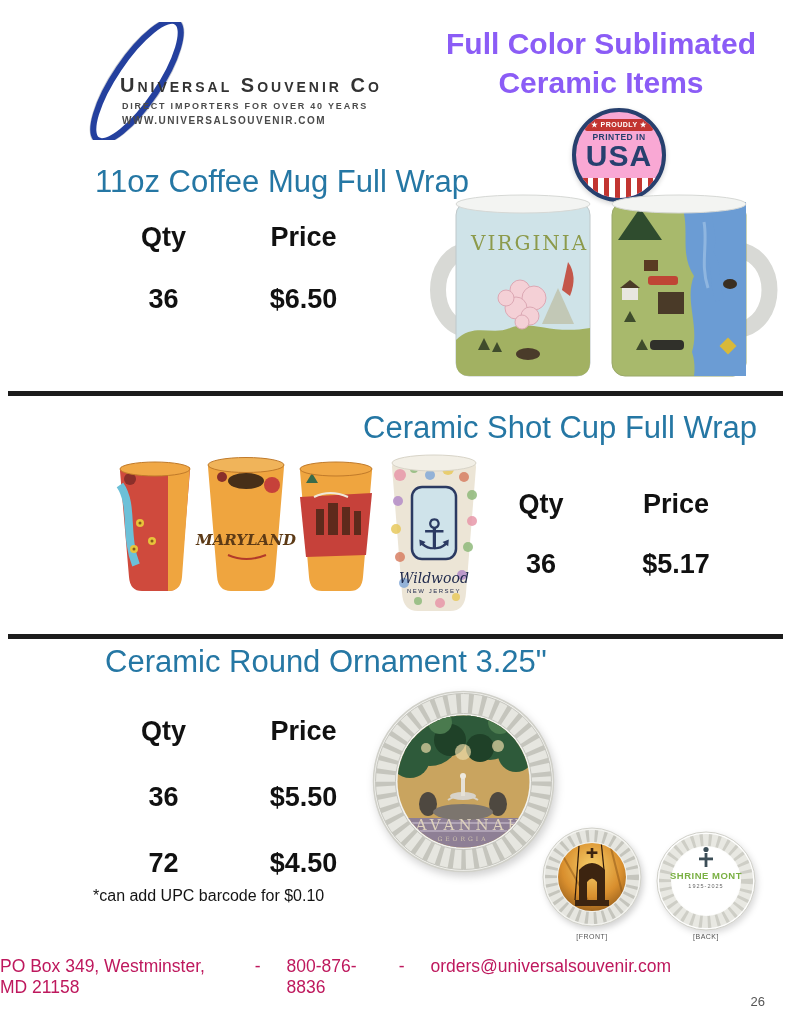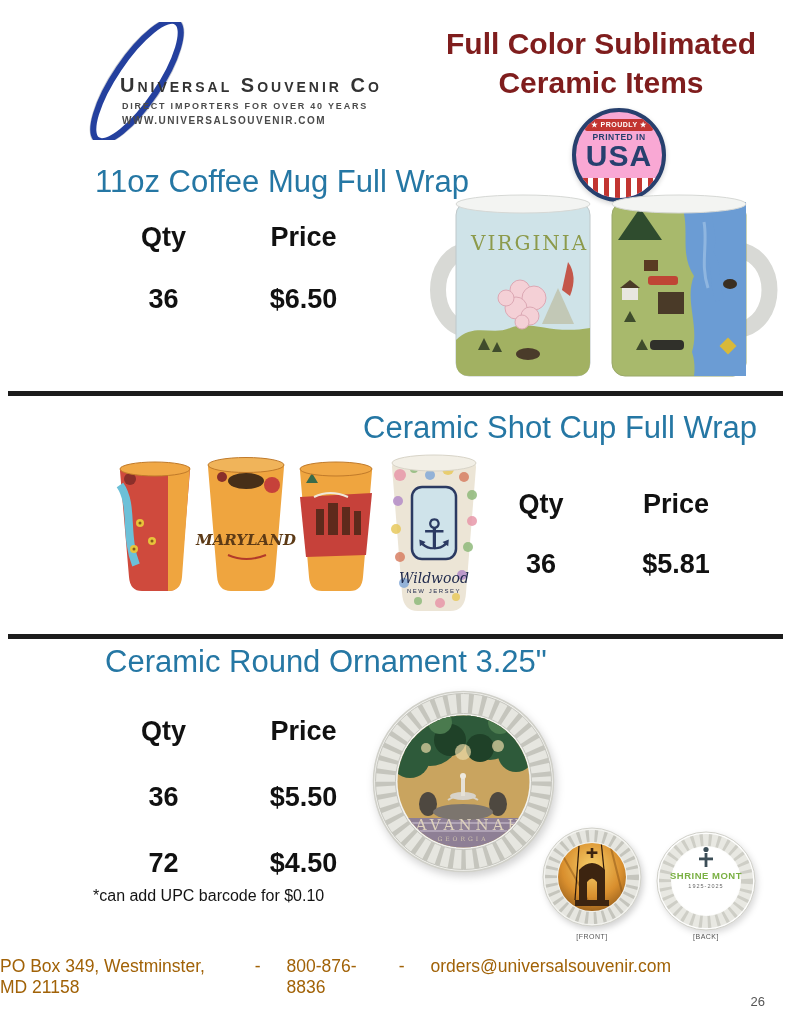--- a/index.html
+++ b/index.html
@@ -8,21 +8,21 @@
 
   
   .swoosh{position:absolute;left:62px;top:22px;}
   .logo-name{position:absolute;left:120px;top:74px;font-size:20px;font-weight:bold;
              font-variant:small-caps;letter-spacing:3px;color:#333;}
   .logo-tagline{position:absolute;left:122px;top:101px;font-size:9px;font-weight:bold;
                 letter-spacing:1.8px;color:#4a4a4a;}
   .logo-site{position:absolute;left:122px;top:115px;font-size:10px;font-weight:bold;
              letter-spacing:1.5px;color:#4a4a4a;}
   .main-title{position:absolute;left:412px;top:24px;width:378px;text-align:center;
-              font-size:30px;font-weight:bold;color:#7f1d1d;line-height:39px;}
+              font-size:30px;font-weight:bold;color:#8b5cf6;line-height:39px;}
 
   
   .badge{position:absolute;left:572px;top:108px;width:94px;height:94px;border-radius:50%;
          background:#f9a8d4;border:4px solid #27406e;overflow:hidden;text-align:center;
          box-shadow:0 2px 5px rgba(0,0,0,.18);box-sizing:border-box;}
   .badge-banner{display:inline-block;margin-top:7px;background:#c23531;color:#fff;
                 font-size:7px;font-weight:bold;padding:2px 6px;border-radius:2px;letter-spacing:.5px;}
   .badge-printed{font-size:8.5px;font-weight:bold;color:#27406e;margin-top:1px;letter-spacing:.5px;}
   .badge-usa{font-size:30px;font-weight:bold;color:#27406e;line-height:27px;letter-spacing:1px;}
   .badge-stripes{position:absolute;bottom:0;left:6px;right:6px;height:20px;
@@ -51,21 +51,21 @@
   .orn-front{position:absolute;left:541px;top:826px;filter:drop-shadow(2px 3px 3px rgba(0,0,0,.18));}
   .orn-back{position:absolute;left:655px;top:830px;filter:drop-shadow(2px 3px 3px rgba(0,0,0,.15));}
   .orn-label{position:absolute;width:102px;text-align:center;top:933px;font-size:7px;
              color:#555;letter-spacing:.5px;}
   .lf{left:541px;} .lb{left:655px;}
 
   .upc-note{position:absolute;left:93px;top:887px;font-size:16px;color:#141414;}
 
   
   .footer{position:absolute;left:0;top:956px;width:671px;display:flex;justify-content:center;
-          gap:26px;font-size:17.5px;color:#a16207;}
+          gap:26px;font-size:17.5px;color:#be185d;}
   .pagenum{position:absolute;right:26px;top:994px;font-size:13px;color:#555;}
 </style>
 </head>
 <body>
 
 <div class="page">
 
   <svg class="swoosh" width="150" height="118" viewBox="0 0 150 118">
     <ellipse cx="75" cy="59" rx="74" ry="25" fill="none" stroke="#9aa0ad" stroke-width="2" opacity=".55" transform="rotate(-56 75 59)"></ellipse>
     <ellipse cx="75" cy="59" rx="71" ry="22" fill="none" stroke="#24409e" stroke-width="6" transform="rotate(-56 75 59)"></ellipse>
@@ -212,21 +212,21 @@
       <text x="334" y="138" text-anchor="middle" font-family="DejaVu Serif, serif" font-style="italic" font-size="14" fill="#222c4e">Wildwood</text>
       <text x="334" y="148" text-anchor="middle" font-size="6" letter-spacing="1.5" fill="#222c4e" font-family="Liberation Sans, sans-serif">NEW JERSEY</text>
       <ellipse cx="334" cy="18" rx="42" ry="8" fill="#f2efe6" stroke="#d8d4c8"></ellipse>
     </g>
   </svg>
 
   <div class="ptable t2">
     <div>Qty</div>
     <div>Price</div>
     <div>36</div>
-    <div>$5.81</div>
+    <div>$5.17</div>
   </div>
 
   <div class="divider d2"></div>
 
   <div class="sec-heading h3">Ceramic Round Ornament 3.25"</div>
 
   <div class="ptable t3">
     <div>Qty</div>
     <div>Price</div>
     <div>36</div>

